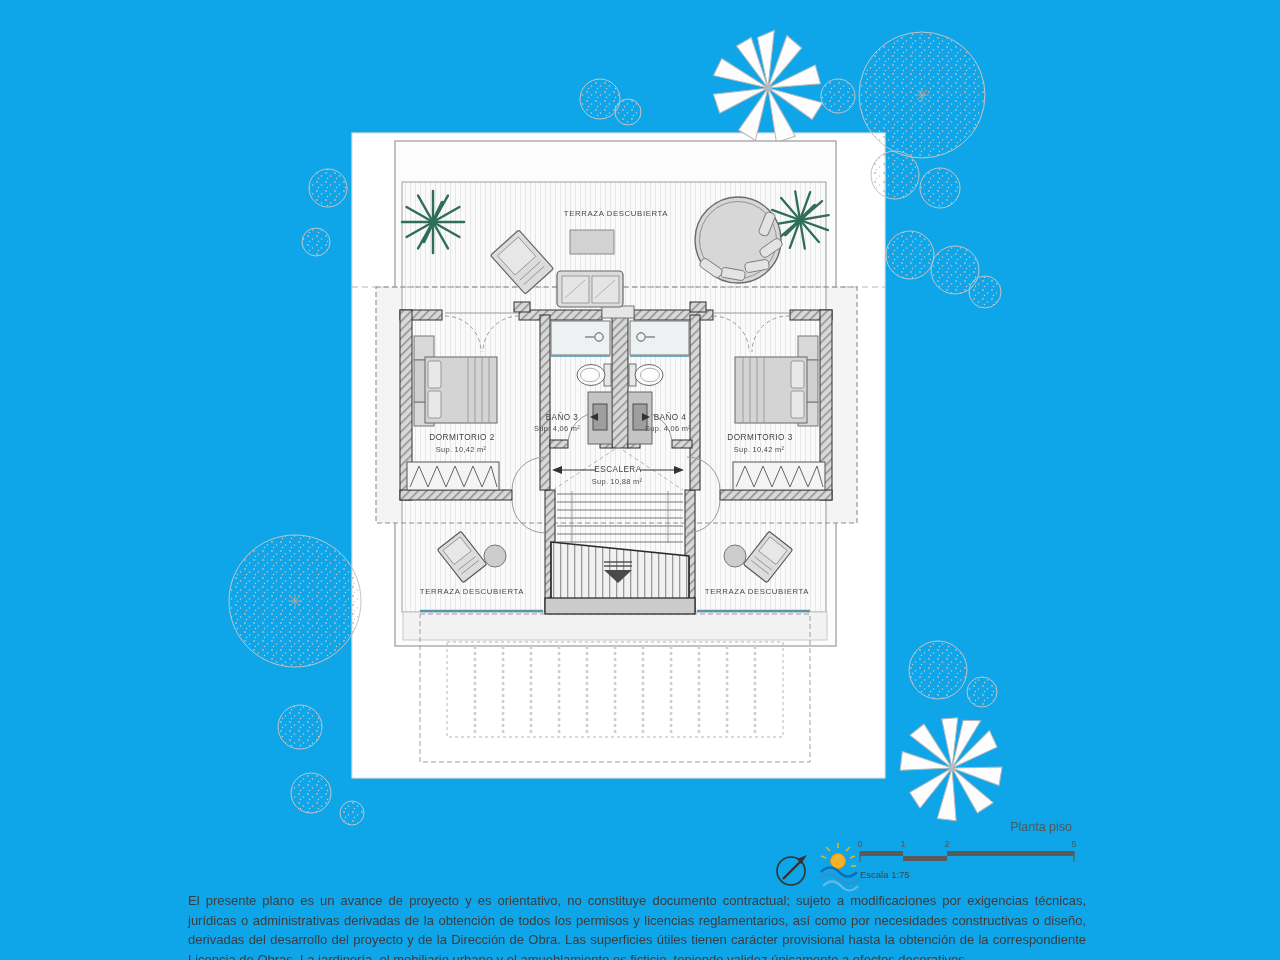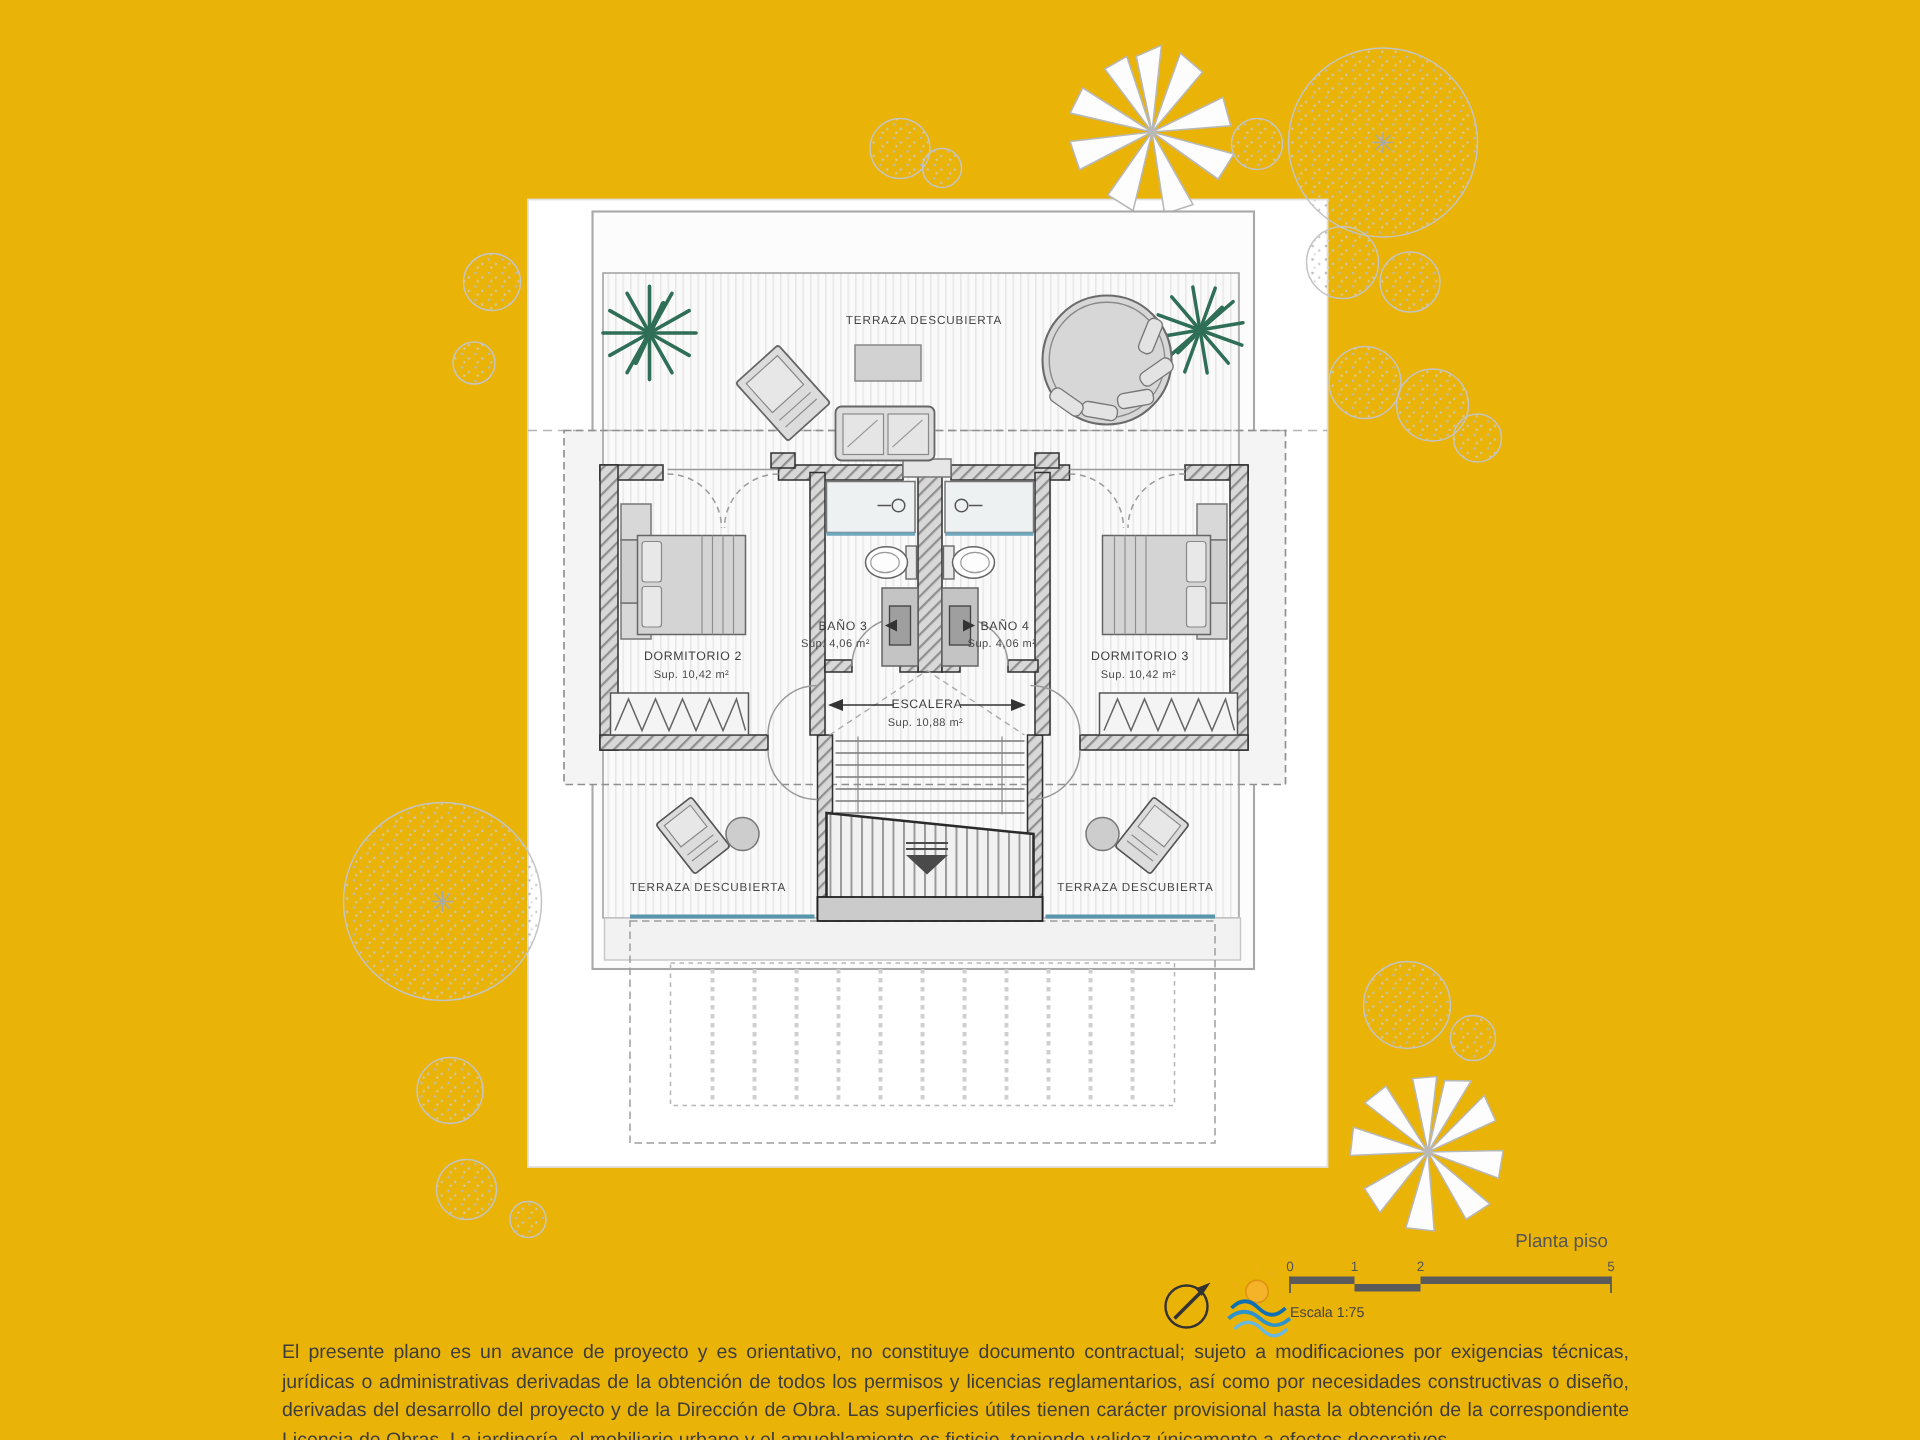--- a/index.html
+++ b/index.html
@@ -1,16 +1,16 @@
 <!DOCTYPE html>
 <html><head>
 <meta charset="utf-8">
 <style>
   html,body{margin:0;padding:0;background:#ffffff;}
-  #canvas{position:relative;width:1280px;height:960px;background:#eab308;overflow:hidden;
+  #canvas{position:relative;width:1280px;height:960px;background:#0ea5e9;overflow:hidden;
           font-family:"Liberation Sans",sans-serif;}
   svg text{font-family:"Liberation Sans",sans-serif;}
   .room-name{fill:#3f3f3f;font-size:8.2px;letter-spacing:.45px;text-anchor:middle;}
   .room-sup{fill:#4a4a4a;font-size:7.4px;letter-spacing:.3px;text-anchor:middle;}
   .terr-lbl{fill:#474747;font-size:7.8px;letter-spacing:.6px;text-anchor:middle;}
   .tick{fill:#555;font-size:9px;text-anchor:middle;}
   .escala{fill:#444;font-size:9.5px;}
   .plan-title{fill:#555;font-size:12.5px;text-anchor:end;}
   #disclaimer{position:absolute;left:188px;top:891px;width:898px;font-size:13px;
               line-height:1.5;text-align:justify;color:#3d3d3d;}

